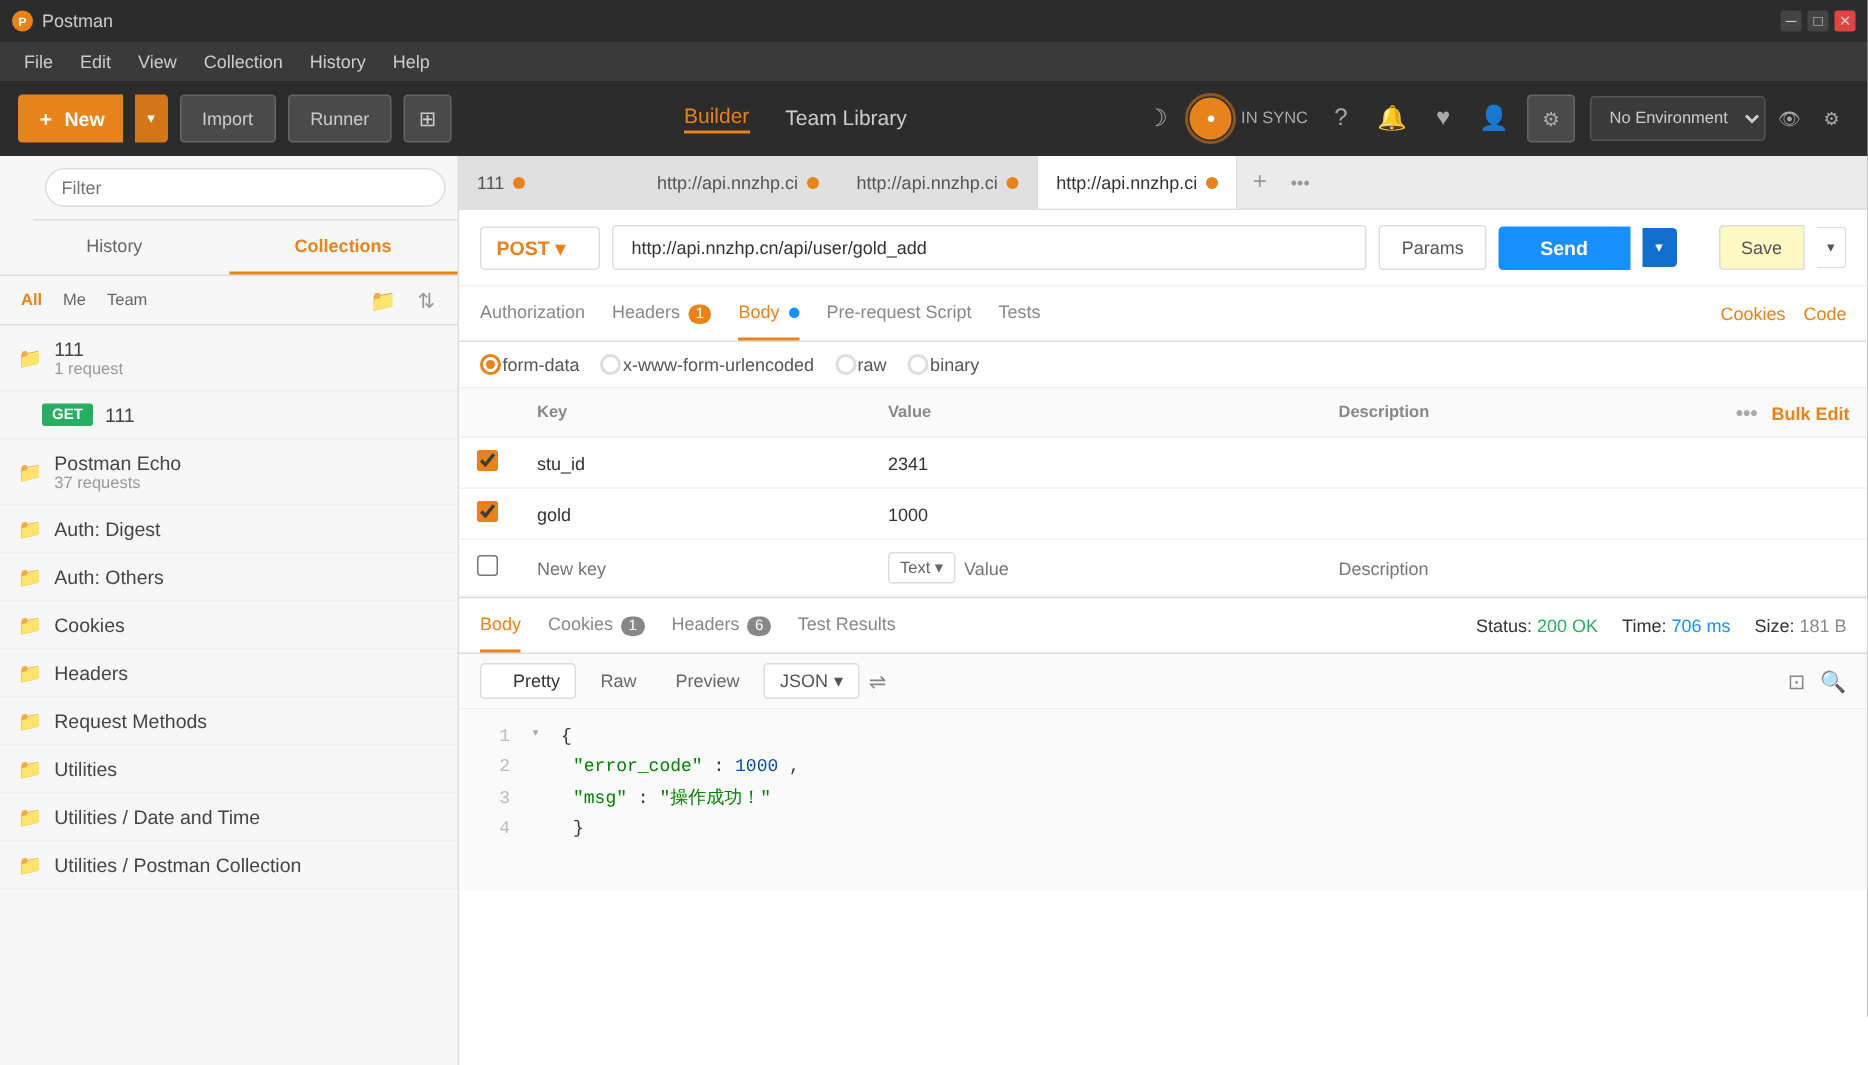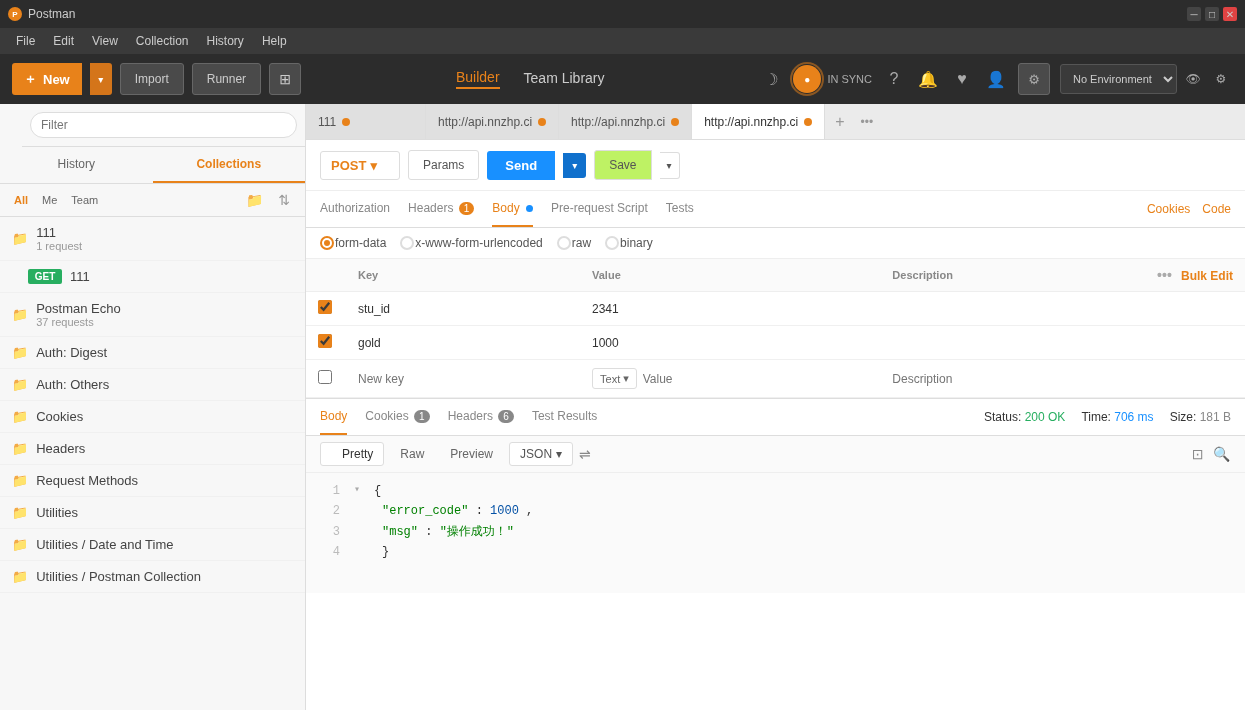--- a/index.html
+++ b/index.html
@@ -334,42 +334,43 @@
       padding: 7px 14px;
       font-size: 12px;
       cursor: pointer;
       color: #555;
     }
     .btn-send {
       background: #1890ff;
       color: white;
       border: none;
       border-radius: 3px 0 0 3px;
-      padding: 7px 18px;
+      padding: 7px 28px;
       font-size: 13px;
       font-weight: 600;
       cursor: pointer;
     }
     .btn-send-arrow {
       background: #1070cc;
       color: white;
       border: none;
       border-radius: 0 3px 3px 0;
       padding: 7px 9px;
       font-size: 10px;
       cursor: pointer;
     }
     .btn-save {
-      background: #bef264;
+      background: #fef9c3;
       border: 1px solid #ddd;
       border-radius: 3px 0 0 3px;
       padding: 7px 14px;
       font-size: 12px;
       cursor: pointer;
       color: #555;
+      margin-left: 20px;
     }
     .btn-save-arrow {
       background: white;
       border: 1px solid #ddd;
       border-left: none;
       border-radius: 0 3px 3px 0;
       padding: 7px 7px;
       font-size: 10px;
       cursor: pointer;
       color: #555;
@@ -762,20 +763,21 @@
       </div>
       <span class="tabs-bar-add">+</span>
       <span class="tabs-bar-more">•••</span>
     </div>
 
     <div class="url-bar">
       <div class="method-select">
         <span>POST</span>
         <span>▾</span>
       </div>
+      <input class="url-input" type="text" value="http://api.nnzhp.cn/api/user/gold_add" style="">
       <button class="btn-params">Params</button>
       <button class="btn-send">Send</button>
       <button class="btn-send-arrow">▾</button>
       <button class="btn-save">Save</button>
       <button class="btn-save-arrow">▾</button>
     </div>
 
     <div class="req-tabs">
       <div class="req-tab">
         <span>Authorization</span>

